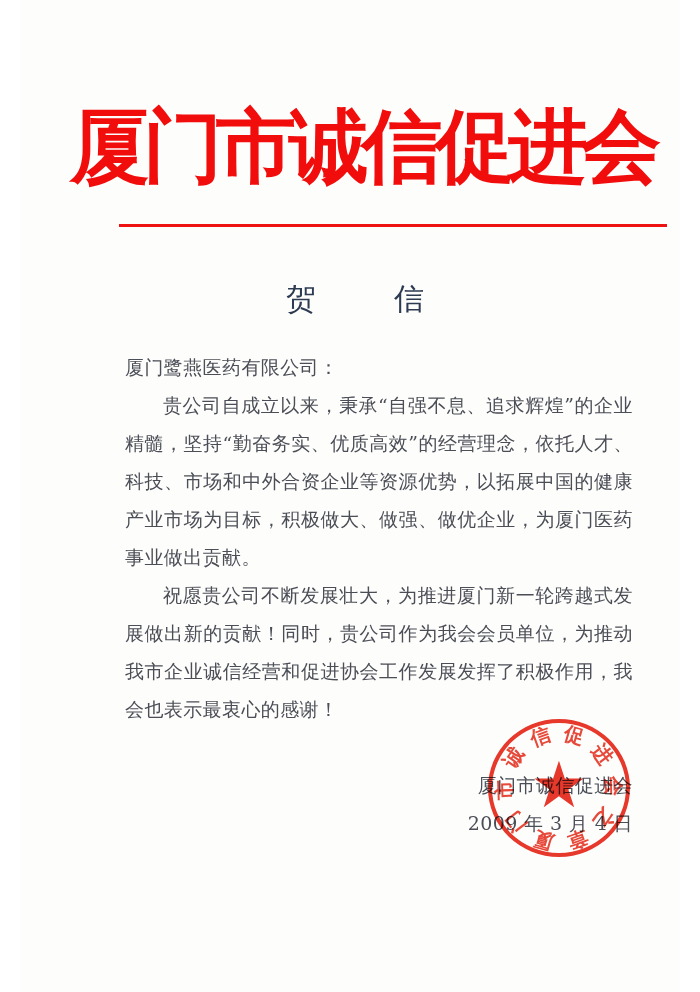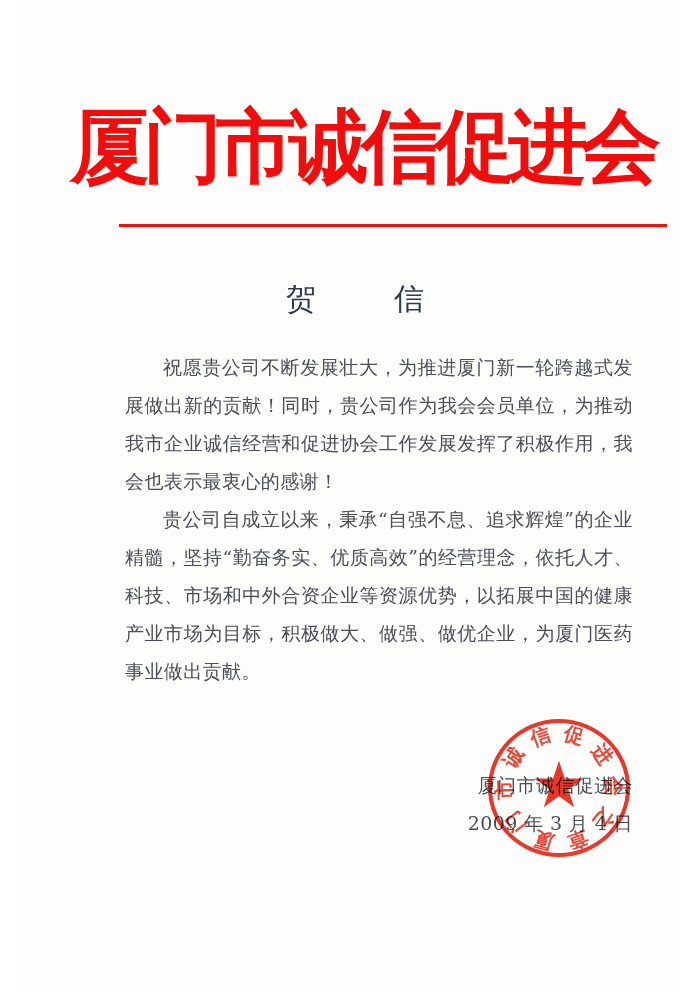--- a/index.html
+++ b/index.html
@@ -108,22 +108,23 @@
 
 <div class="page">
 
   <h1 class="org-title">厦门市诚信促进会</h1>
 
   <div class="rule"></div>
 
   <h2 class="letter-heading">贺　　信</h2>
 
   <div class="body-block">
+    <p>厦门鹭燕医药有限公司：</p>
+    <p class="indent">贵公司自成立以来，秉承“自强不息、追求辉煌”的企业精髓，坚持“勤奋务实、优质高效”的经营理念，依托人才、科技、市场和中外合资企业等资源优势，以拓展中国的健康产业市场为目标，积极做大、做强、做优企业，为厦门医药事业做出贡献。</p>
     <p class="indent">祝愿贵公司不断发展壮大，为推进厦门新一轮跨越式发展做出新的贡献！同时，贵公司作为我会会员单位，为推动我市企业诚信经营和促进协会工作发展发挥了积极作用，我会也表示最衷心的感谢！</p>
-    <p class="indent">贵公司自成立以来，秉承“自强不息、追求辉煌”的企业精髓，坚持“勤奋务实、优质高效”的经营理念，依托人才、科技、市场和中外合资企业等资源优势，以拓展中国的健康产业市场为目标，积极做大、做强、做优企业，为厦门医药事业做出贡献。</p>
   </div>
 
   <div class="signoff">
     <div>厦门市诚信促进会</div>
     <div>2009 年 3 月 4 日</div>
   </div>
 
   <div class="stamp">
     <div class="ring"></div>
     <span class="star">★</span>

